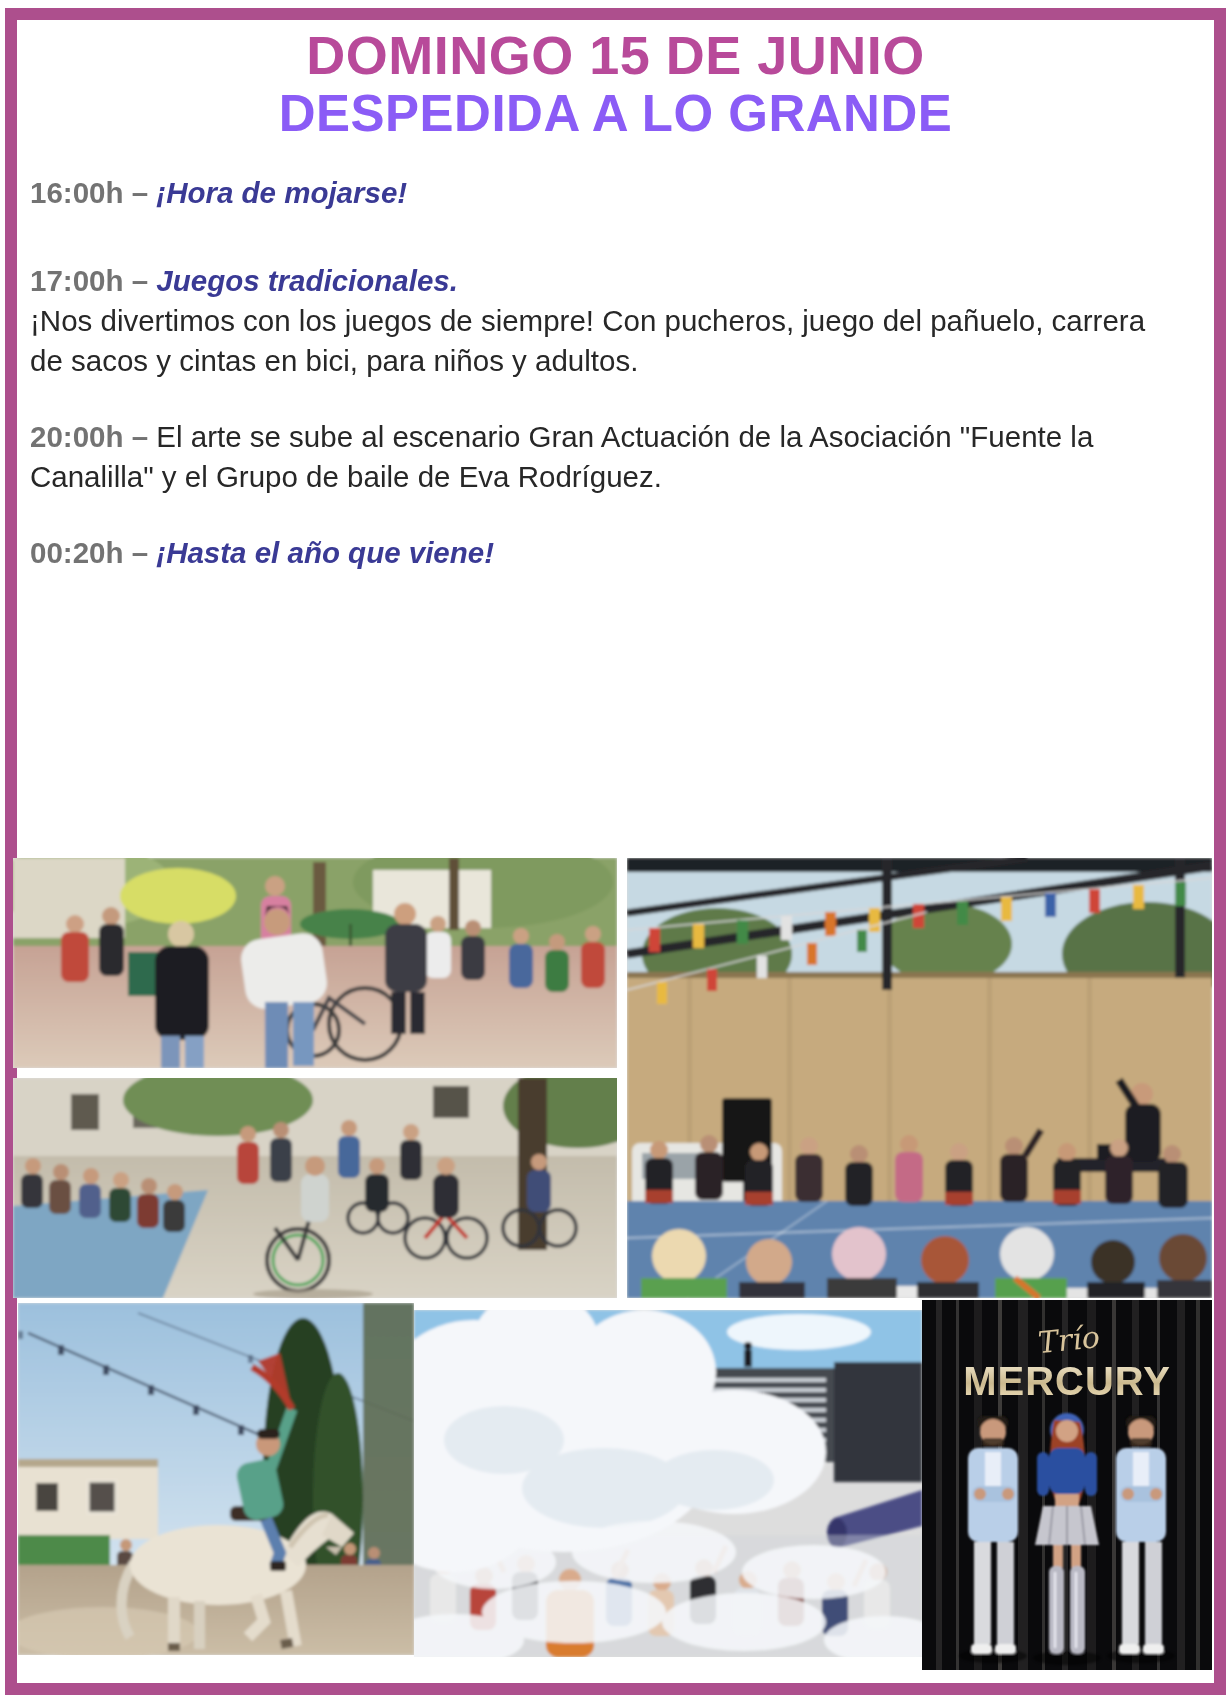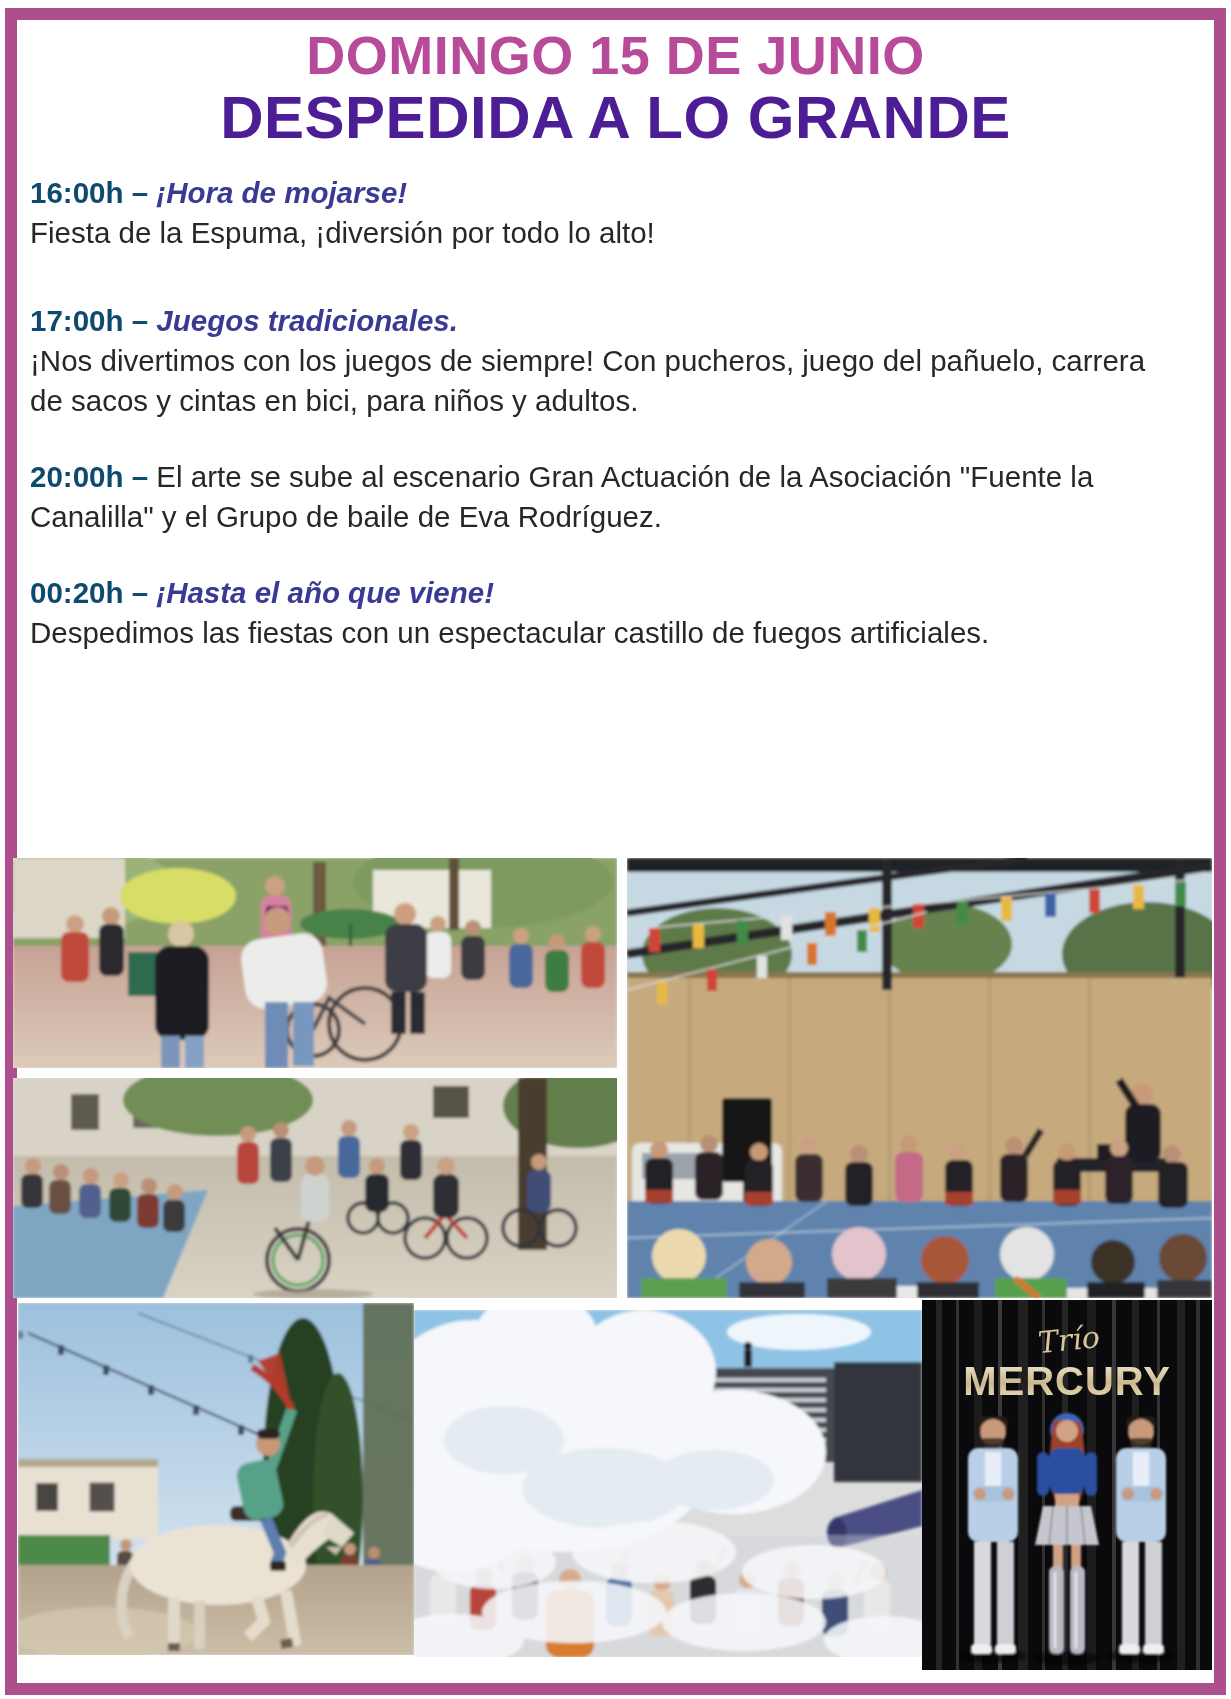--- a/index.html
+++ b/index.html
@@ -29,33 +29,33 @@
     line-height:1.08;
   }
   .title{
     color:var(--title);
     font-weight:700;
     font-size:54px;
     letter-spacing:0.5px;
     margin:0;
   }
   .subtitle{
-    color:#4c1d95;
+    color:#8b5cf6;
     font-weight:700;
-    font-size:60px;
+    font-size:51px;
     letter-spacing:0.5px;
     margin:2px 0 0 0;
   }
   .schedule{
     position:absolute;top:173px;left:30px;width:1128px;
     font-size:29.5px;line-height:40px;color:var(--ink);
   }
   .entry{margin:0 0 36px 0;}
   .entry.gap-lg{margin-bottom:48px;}
-  .t,.sep{font-weight:700;color:#0c4a6e;}
+  .t,.sep{font-weight:700;color:#737373;}
   .em{color:var(--blue);font-weight:700;font-style:italic;}
   .body{display:block;}
   .gallery figure{position:absolute;margin:0;padding:0;overflow:hidden;background:#ddd;}
   .gallery svg{display:block;width:100%;height:100%;}
   #ph-crowd   {left:13px;  top:858px;  width:604px; height:210px;}
   #ph-bikes   {left:13px;  top:1078px; width:604px; height:220px;}
   #ph-stage   {left:627px; top:858px;  width:585px; height:440px;}
   #ph-horse   {left:18px;  top:1303px; width:396px; height:352px;}
   #ph-foam    {left:414px; top:1310px; width:508px; height:347px;}
   #ph-mercury {left:922px; top:1300px; width:290px; height:370px;}
@@ -70,42 +70,40 @@
     <h1 class="title">DOMINGO 15 DE JUNIO</h1>
     <h2 class="subtitle">DESPEDIDA A LO GRANDE</h2>
   </header>
 
   <section class="schedule">
     <p class="entry gap-lg">
       <span class="t">16:00h</span>
       <span class="sep">–</span>
       <span class="em">¡Hora de mojarse!</span>
       <span class="inline"></span>
-      <span class="body">Fiesta de la Espuma, ¡diversión por todo lo alto!</span>
     </p>
     <p class="entry">
       <span class="t">17:00h</span>
       <span class="sep">–</span>
       <span class="em">Juegos tradicionales.</span>
       <span class="inline"></span>
       <span class="body">¡Nos divertimos con los juegos de siempre! Con pucheros, juego del pañuelo, carrera de sacos y cintas en bici, para niños y adultos.</span>
     </p>
     <p class="entry">
       <span class="t">20:00h</span>
       <span class="sep">–</span>
       <span class="em"></span>
       <span class="inline">El arte se sube al escenario Gran Actuación de la Asociación "Fuente la Canalilla" y el Grupo de baile de Eva Rodríguez.</span>
       <span class="body"></span>
     </p>
     <p class="entry">
       <span class="t">00:20h</span>
       <span class="sep">–</span>
       <span class="em">¡Hasta el año que viene!</span>
       <span class="inline"></span>
-      <span class="body">Despedimos las fiestas con un espectacular castillo de fuegos artificiales.</span>
     </p>
   </section>
 
   <div class="gallery">
 
     <figure id="ph-crowd" aria-label="street-party-crowd-photo">
       <svg viewBox="0 0 604 210" preserveAspectRatio="none">
         <defs>
           <filter id="f1" x="-5%" y="-5%" width="110%" height="110%">
               <feGaussianBlur stdDeviation="1.8"></feGaussianBlur>

